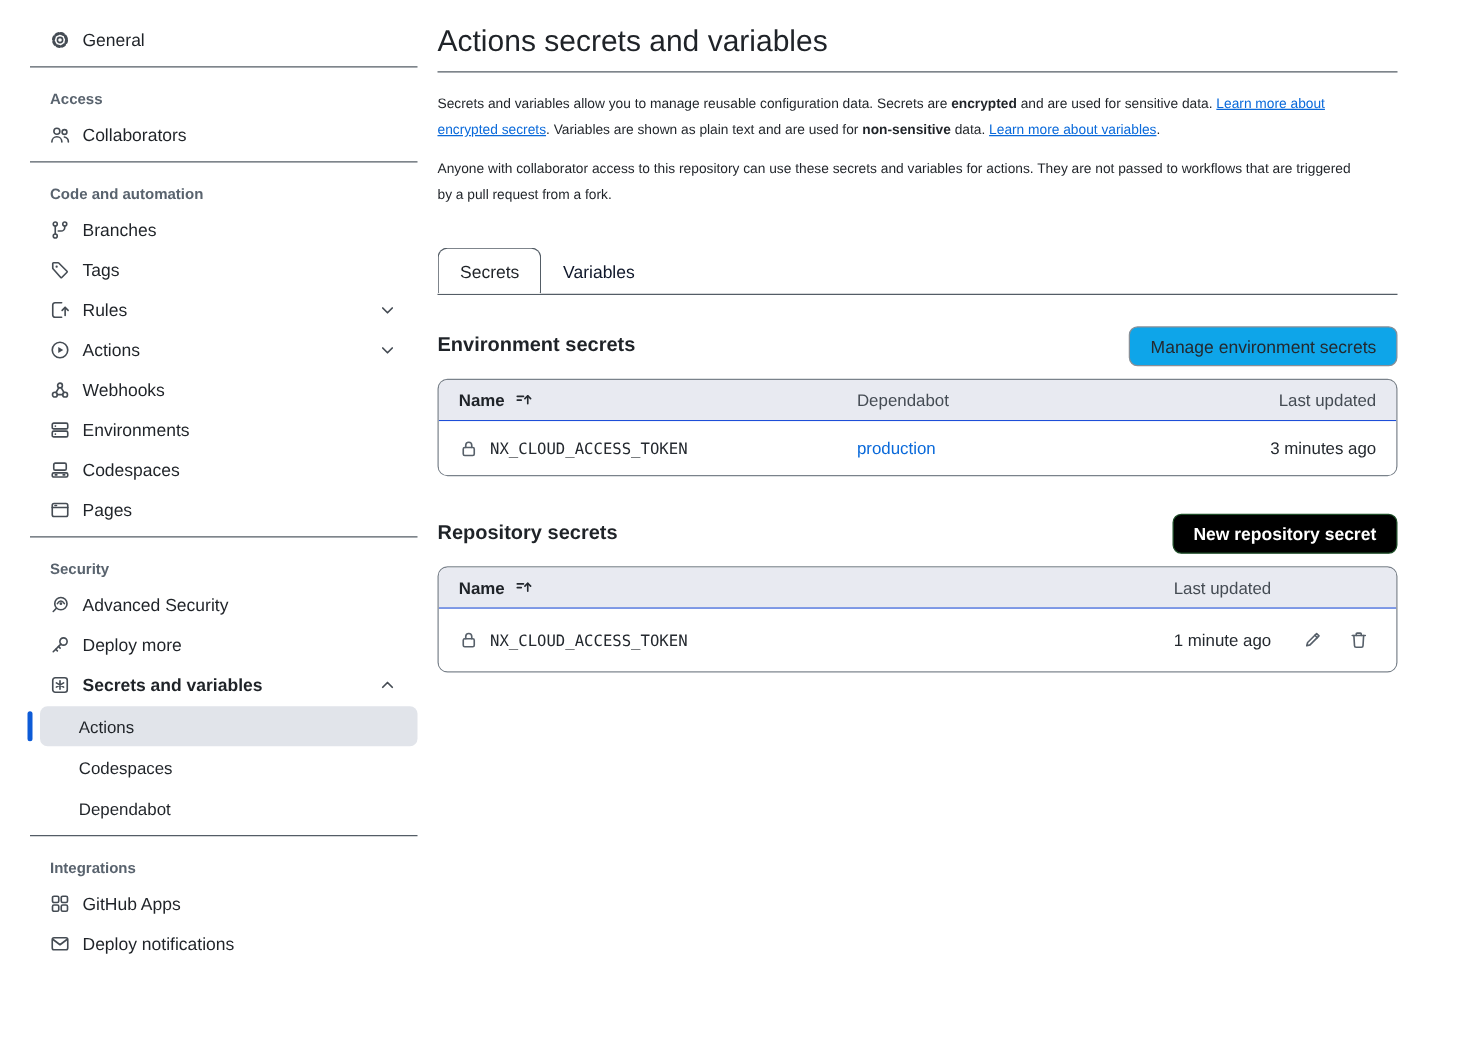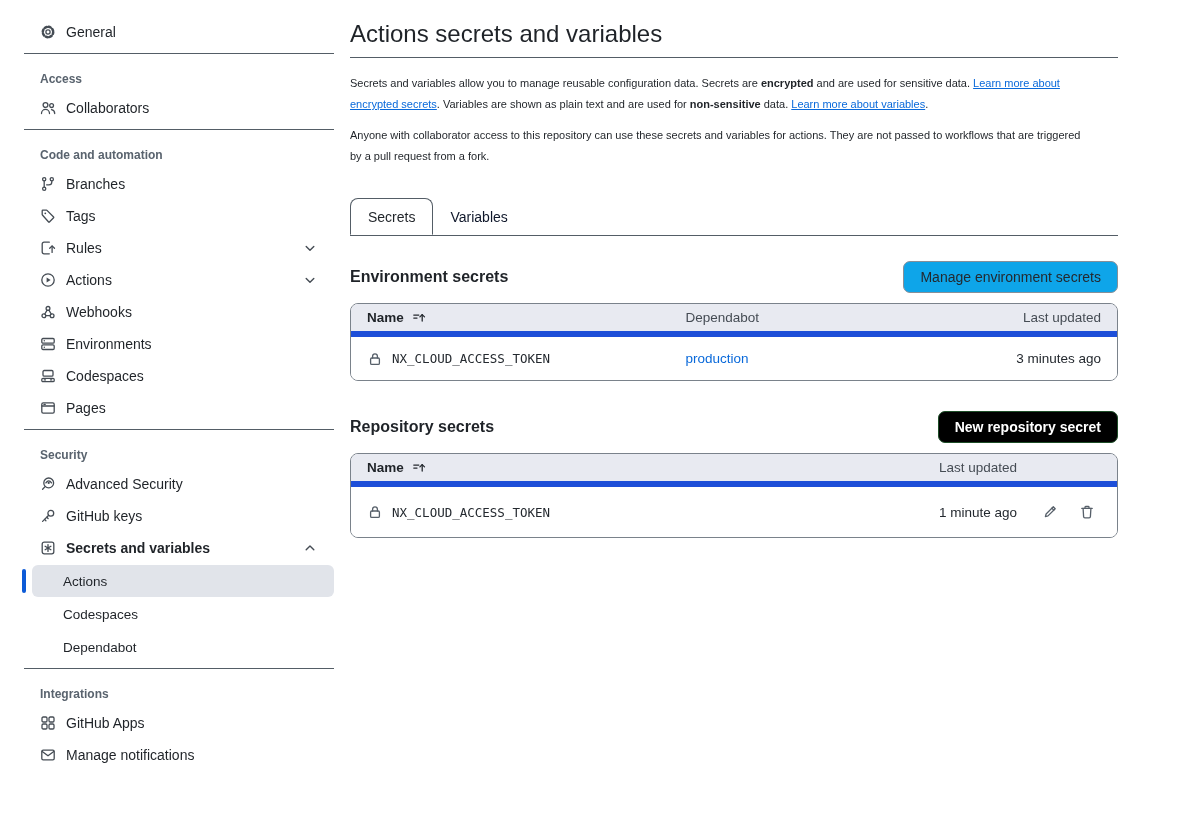--- a/index.html
+++ b/index.html
@@ -39,21 +39,21 @@
   .tab.inactive { color:#0f172a; }
 
   .section-head { display:flex; justify-content:space-between; align-items:center; margin-top:25px; }
   .section-head h3 { font-size:16px; font-weight:700; }
   .btn { font-size:14px; border-radius:7px; padding:0 16px; height:32px; display:flex;
     align-items:center; cursor:pointer; font-family:inherit; }
   .btn.default { background:#0ea5e9; border:1px solid #878f98; color:#24292f; font-weight:500; }
   .btn.primary { background:#000000; border:1px solid #1d4d27; color:#fff; font-weight:700; }
 
   .gh-table { margin-top:10px; border:1px solid #7a828b; border-radius:8px; overflow:hidden; background:#fff; }
-  .t-head { background:#e8eaf1; border-bottom:6px solid #1d4ed8; height:33px; font-size:13.5px; }
+  .t-head { background:#e8eaf1; border-bottom:1px solid #1d4ed8; height:33px; font-size:13.5px; }
   .t-head .col-label { color:#454c54; }
   .t-head .col-name { color:#1f2328; font-weight:700; display:flex; align-items:center; gap:7px; }
   .sort-icn { width:16px; height:16px; color:#24292f; display:flex; }
   .env-grid { display:grid; grid-template-columns:43.4% 1fr auto; align-items:center; padding:0 16px; }
   .repo-grid { display:grid; grid-template-columns:1fr auto 84px; align-items:center; padding:0 16px; }
   .t-row { background:#fff; }
   .t-row.env { height:43px; }
   .t-row.repo { height:50px; }
   .cell-name { display:flex; align-items:center; gap:9px; }
   .lock-icn { width:16px; height:16px; color:#57606a; display:flex; }
@@ -217,21 +217,21 @@
 
     <div class="side-item">
       <span class="icn">
         <svg width="16" height="16" viewBox="0 0 16 16" fill="none" stroke="currentColor" stroke-width="1.3" stroke-linecap="round" stroke-linejoin="round">
             <circle cx="10.8" cy="5.2" r="2.9"></circle>
             <path d="M8.7 7.3 2.6 13.4"></path>
             <path d="M4.6 11.4l1.3 1.3"></path>
             <path d="M6.8 9.2l1.3 1.3"></path>
           </svg>
       </span>
-      <span class="lbl">GitHub keys</span>
+      <span class="lbl">Deploy more</span>
     </div>
 
     <div class="side-item">
       <span class="icn">
         <svg width="16" height="16" viewBox="0 0 16 16" fill="none" stroke="currentColor" stroke-width="1.3" stroke-linecap="round" stroke-linejoin="round">
             <rect x="2.2" y="2.2" width="11.6" height="11.6" rx="2"></rect>
             <path d="M8 4.6v6.8M5.1 6.3l5.8 3.4M10.9 6.3 5.1 9.7"></path>
           </svg>
       </span>
       <span class="lbl bold">Secrets and variables</span>
@@ -268,21 +268,21 @@
       <span class="lbl">GitHub Apps</span>
     </div>
 
     <div class="side-item">
       <span class="icn">
         <svg width="16" height="16" viewBox="0 0 16 16" fill="none" stroke="currentColor" stroke-width="1.3" stroke-linecap="round" stroke-linejoin="round">
             <rect x="1.8" y="3.2" width="12.4" height="9.6" rx="1.4"></rect>
             <path d="M2.2 4.4 8 8.8l5.8-4.4"></path>
           </svg>
       </span>
-      <span class="lbl">Manage notifications</span>
+      <span class="lbl">Deploy notifications</span>
     </div>
 
   </aside>
 
   <main class="main">
 
     <h1 class="page-title">Actions secrets and variables</h1>
 
     <p class="body-text"><span>Secrets and variables allow you to manage reusable configuration data. Secrets are </span><span class="b">encrypted</span><span> and are used for sensitive data. </span><a class="link">Learn more about encrypted secrets</a><span>. Variables are shown as plain text and are used for </span><span class="b">non-sensitive</span><span> data. </span><a class="link">Learn more about variables</a><span>.</span></p>
 

